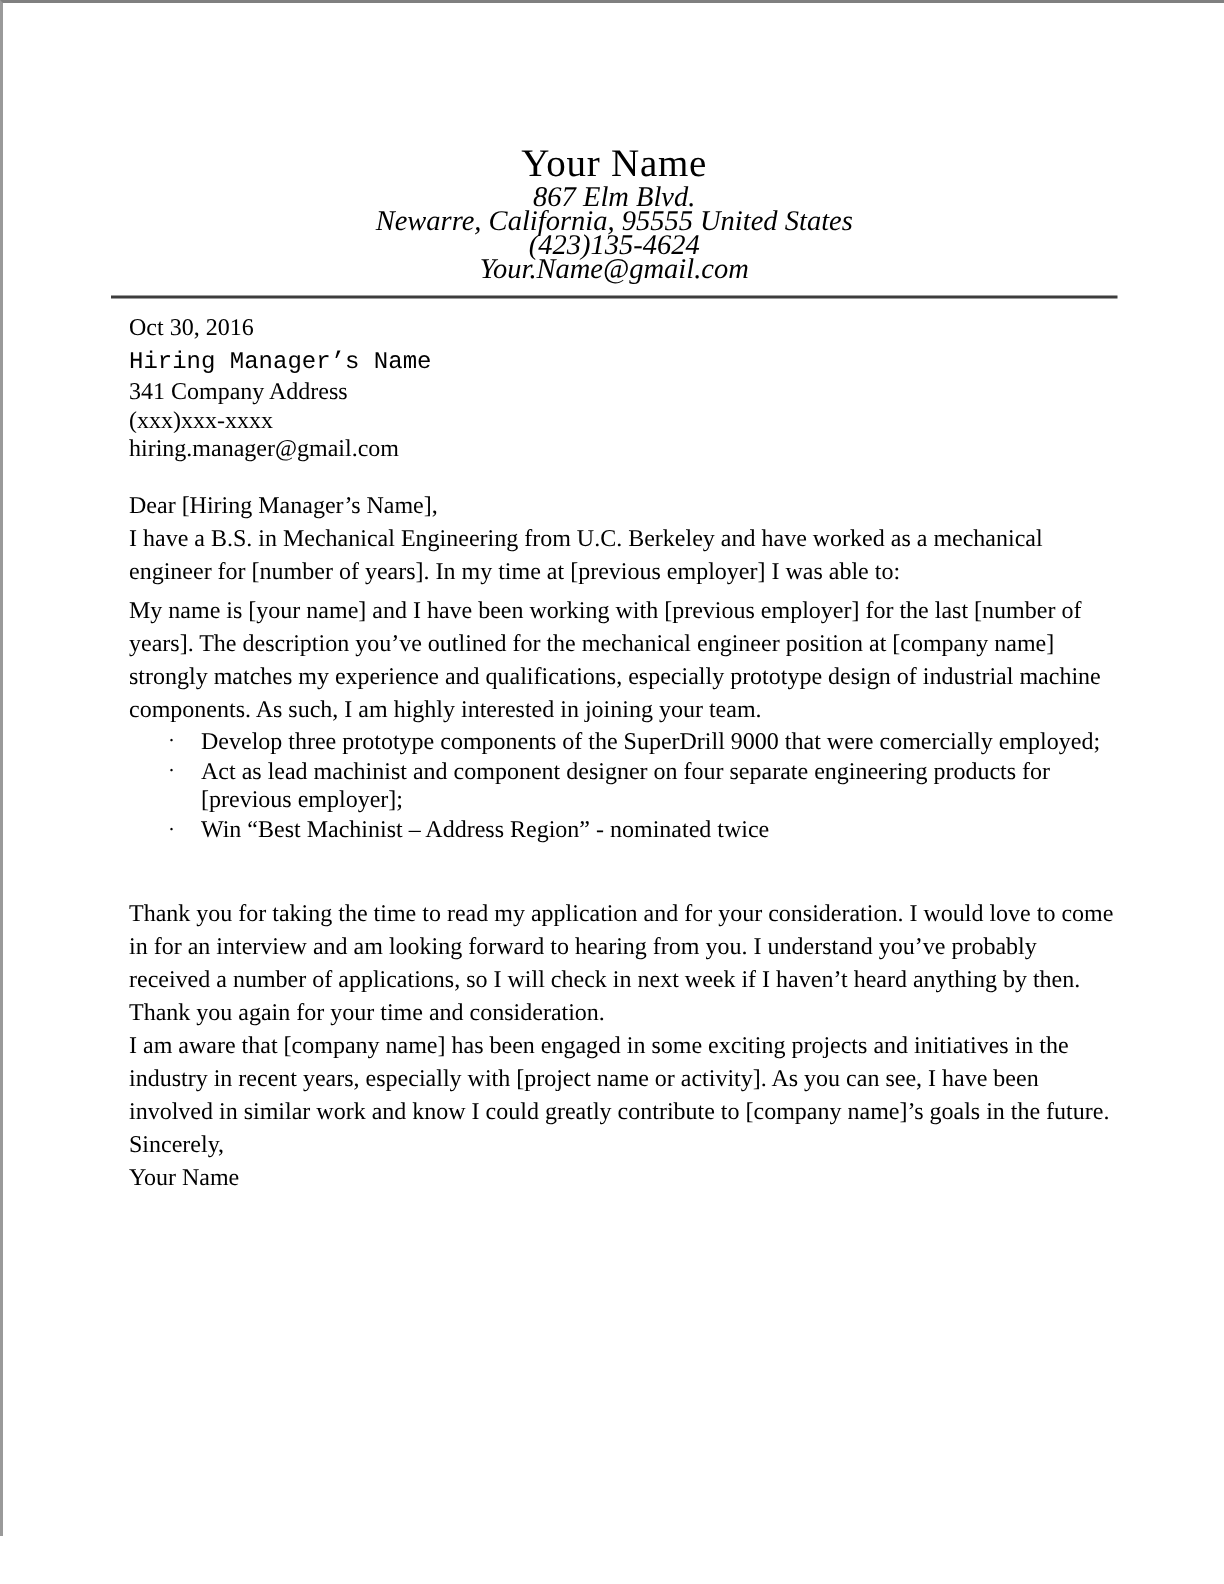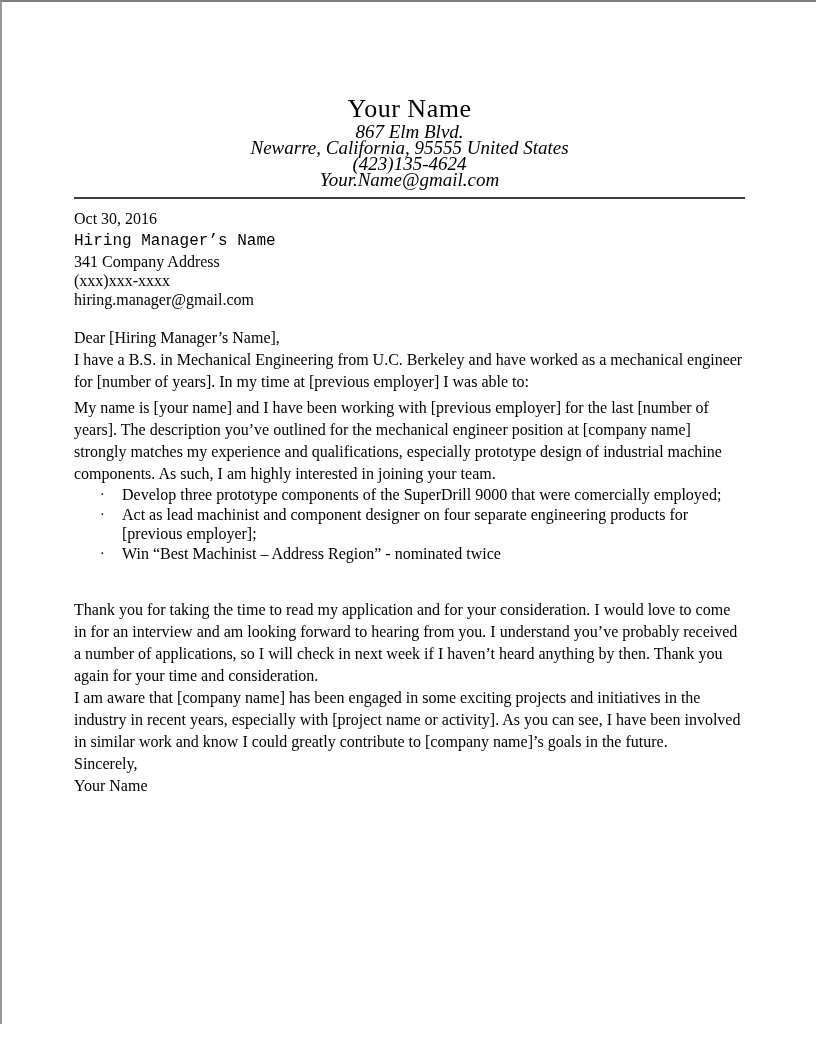--- a/index.html
+++ b/index.html
@@ -38,20 +38,21 @@
   .header-rule {
     margin: 9px 0 0 0;
     border: none;
     border-top: 2px solid #3d3d3d;
     height: 0;
   }
   .letter-body {
     padding: 9px 71px 0 72px;
     font-size: 16px;
     line-height: 22px;
+    margin-left: 12px;
   }
   .letter-body p { margin: 0; }
   .date { margin: 0 0 3px 0; }
   .recipient-name { margin: 0 0 15px 0; font-family: Liberation Mono, monospace; }
   .recipient-block {
     line-height: 19px;
     margin: 0 0 18px 0;
   }
   .salutation { margin: 0 0 21px 0; }
   .body-par { margin: 0 0 26px 0; }

